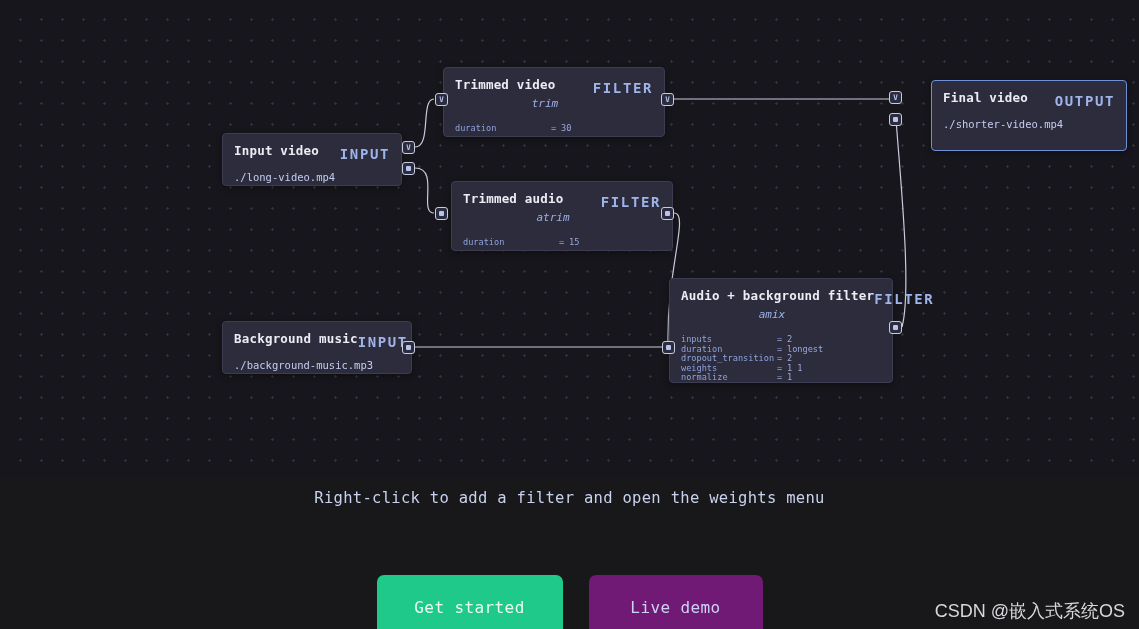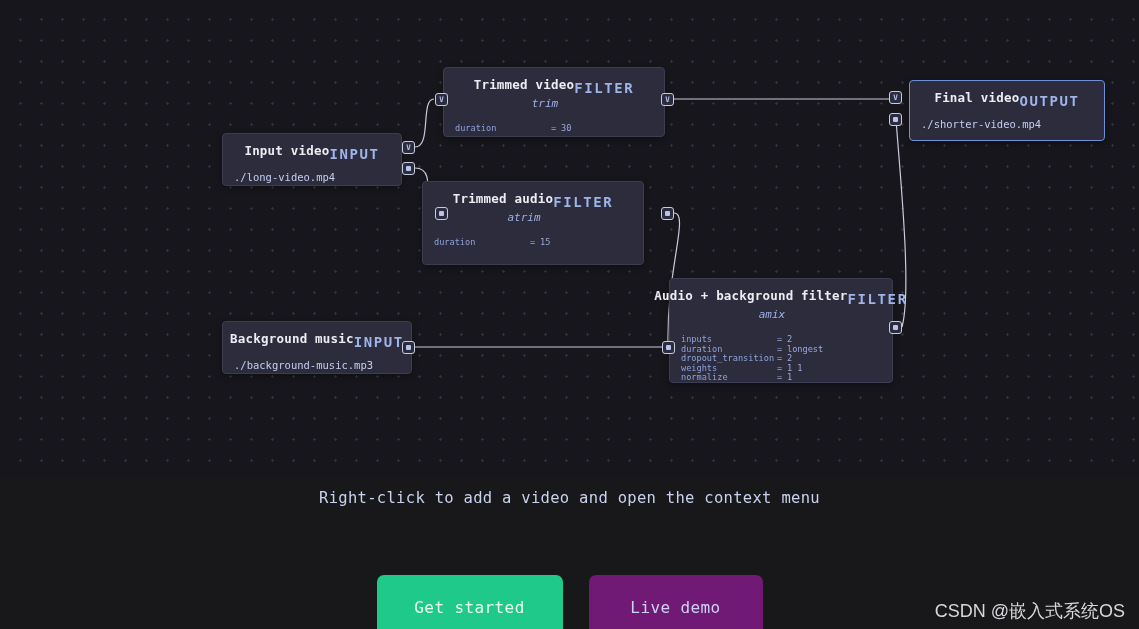--- a/index.html
+++ b/index.html
@@ -37,21 +37,21 @@
   .node {
     position: absolute;
     background: #2c2c3d;
     border: 1px solid #3c3c52;
     border-radius: 4px;
     color: #e6e6f0;
     box-shadow: 0 2px 6px rgba(0,0,0,.35);
   }
   .node.selected { border-color: #6f8fd6; }
   .node-head {
-    display:flex; align-items:flex-start; justify-content:center;
+    display:flex; align-items:flex-start; justify-content:space-between;
     padding: 9px 11px 0 11px;
   }
   .node-title {
     font-size: 12.5px; font-weight: 700; letter-spacing: .2px;
     color: #ececf4; white-space: nowrap;
   }
   .node-kind {
     font-size: 14px; letter-spacing: 1.6px; font-weight: 700;
     color: #9fb4e8; padding-top: 3px;
   }
@@ -143,21 +143,21 @@
           </div>
           <div class="node-sub">trim</div>
           <div class="node-body">
             <div class="param-row">
               <div class="param-key">duration</div>
               <div class="param-eq">=</div>
               <div class="param-val">30</div>
             </div>
           </div>
         </div>
-        <div class="node" style="left: 422px; top: 181px; width: 222px; height: 84px;">
+        <div class="node" style="left: 451px; top: 181px; width: 222px; height: 70px;">
           <div class="node-head">
             <div class="node-title">Trimmed audio</div>
             <div class="node-kind">FILTER</div>
           </div>
           <div class="node-sub">atrim</div>
           <div class="node-body">
             <div class="param-row">
               <div class="param-key">duration</div>
               <div class="param-eq">=</div>
               <div class="param-val">15</div>
@@ -198,21 +198,21 @@
               <div class="param-eq">=</div>
               <div class="param-val">1 1</div>
             </div>
             <div class="param-row">
               <div class="param-key">normalize</div>
               <div class="param-eq">=</div>
               <div class="param-val">1</div>
             </div>
           </div>
         </div>
-        <div class="node selected" style="left: 909px; top: 80px; width: 196px; height: 61px;">
+        <div class="node selected" style="left: 931px; top: 80px; width: 196px; height: 71px;">
           <div class="node-head">
             <div class="node-title">Final video</div>
             <div class="node-kind">OUTPUT</div>
           </div>
           <div class="node-file">./shorter-video.mp4</div>
         </div>
       </div>
     <div id="ports-layer">
         <div class="port" style="left: 402px; top: 141px;">
           <span>V</span>
@@ -243,21 +243,21 @@
         </div>
         <div class="port" style="left: 889px; top: 91px;">
           <span>V</span>
         </div>
         <div class="port audio" style="left: 889px; top: 113px;">
           <span></span>
         </div>
       </div>
   </div>
 
-  <div class="hint">Right-click to add a video and open the context menu</div>
+  <div class="hint">Right-click to add a filter and open the weights menu</div>
 
   <div class="btn-row">
     <button class="btn btn-primary">Get started</button>
     <button class="btn btn-secondary">Live demo</button>
   </div>
 
   <div class="watermark">CSDN @嵌入式系统OS</div>
 </div>
 
 </body></html>

